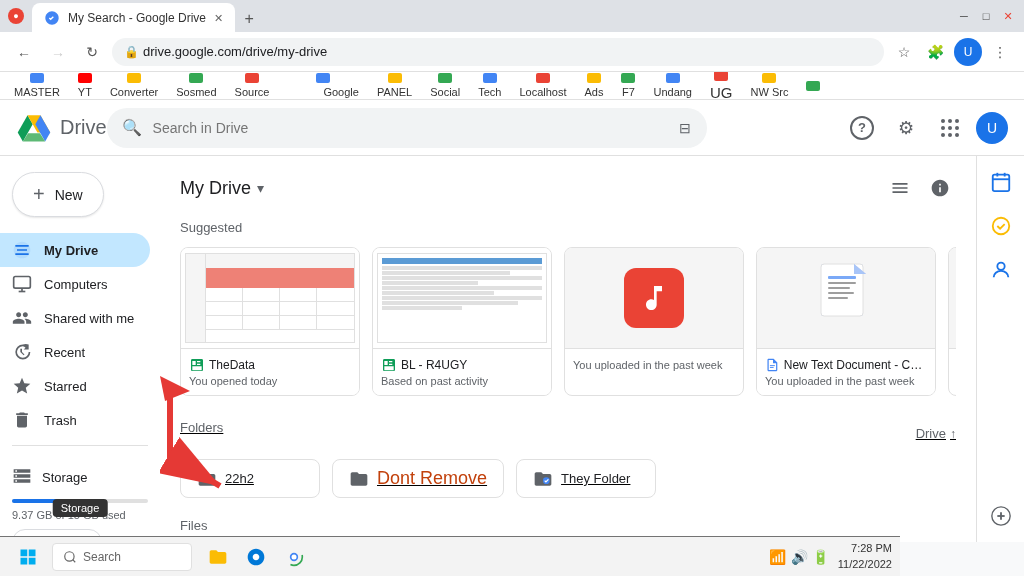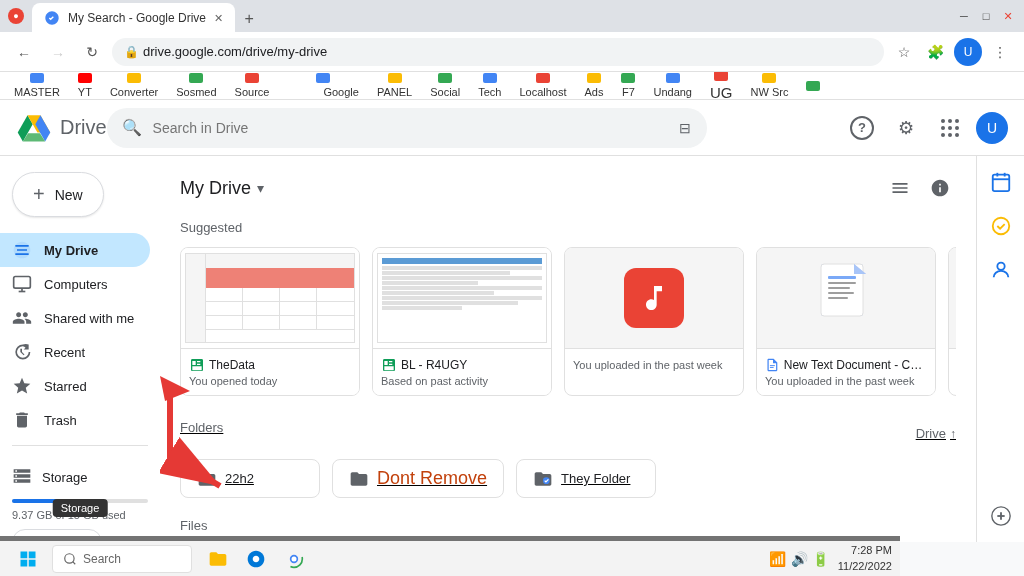--- a/index.html
+++ b/index.html
@@ -538,21 +538,21 @@
               <circle cx="12" cy="12" r="10" fill="none" stroke="#5f6368" stroke-width="1.5"></circle>
               <line x1="12" y1="8" x2="12" y2="16" stroke="#5f6368" stroke-width="2"></line>
               <line x1="8" y1="12" x2="16" y2="12" stroke="#5f6368" stroke-width="2"></line>
             </svg>
         </div>
       </div>
     </div>
   </div>
 </div>
 
-<div class="taskbar" style="position:fixed;bottom:0;width:900px;height:40px;background:#f3f3f3;border-top:5px solid #737373;display:flex;align-items:center;padding:0 8px;z-index:1000;">
+<div class="taskbar" style="position:fixed;bottom:0;width:900px;height:40px;background:#f3f3f3;border-top:1px solid #737373;display:flex;align-items:center;padding:0 8px;z-index:1000;">
   <div style="width:40px;height:36px;display:flex;align-items:center;justify-content:center;cursor:pointer;">
     <svg width="18" height="18" viewBox="0 0 24 24">
         <rect x="2" y="2" width="9" height="9" fill="#00adef"></rect>
         <rect x="13" y="2" width="9" height="9" fill="#00adef"></rect>
         <rect x="2" y="13" width="9" height="9" fill="#00adef"></rect>
         <rect x="13" y="13" width="9" height="9" fill="#00adef"></rect>
       </svg>
   </div>
   <div style="display:flex;align-items:center;gap:6px;background:white;border:1px solid #e0e0e0;border-radius:4px;padding:4px 10px;margin:0 4px;height:28px;min-width:140px;">
     <svg width="14" height="14" viewBox="0 0 24 24">

